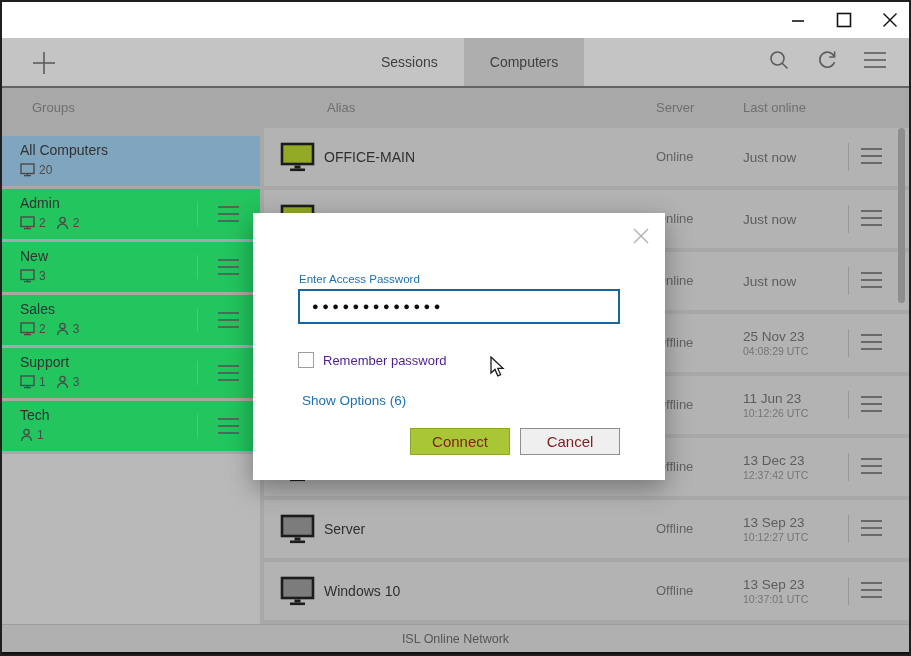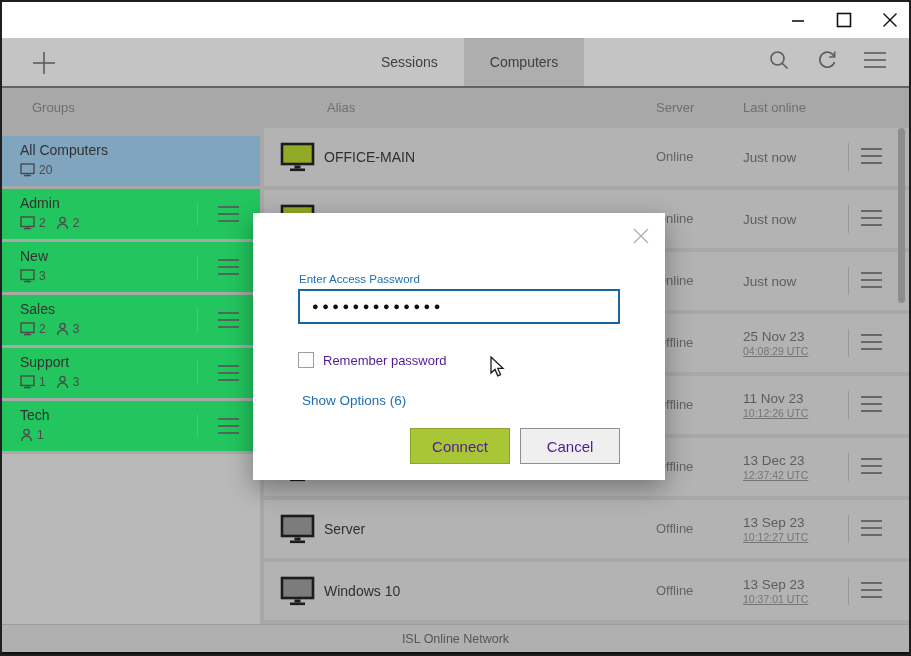--- a/index.html
+++ b/index.html
@@ -31,43 +31,43 @@
   .gdiv{position:absolute;right:62px;top:13px;width:1px;height:24px;background:#9a9a9a;}
   .gmenu{position:absolute;right:20px;top:15px;}
   
   .main{position:absolute;left:262px;top:126px;width:645px;height:496px;background:#a8a8a8;}
   .row{position:relative;height:58px;margin-bottom:4px;background:#b3b3b3;}
   .ricon{position:absolute;left:16px;top:14px;}
   .alias{position:absolute;left:60px;top:21px;font-size:14px;color:#303030;}
   .status{position:absolute;left:392px;top:21px;font-size:13px;color:#636363;}
   .lastcol{position:absolute;left:479px;top:0;height:58px;display:flex;flex-direction:column;justify-content:center;}
   .ldate{font-size:13.5px;color:#5d5d5d;line-height:17px;}
-  .ltime{font-size:10.5px;color:#757575;line-height:13px;text-decoration:underline;}
+  .ltime{font-size:10.5px;color:#757575;line-height:13px;}
   .rdiv{position:absolute;left:584px;top:15px;width:1px;height:28px;background:#989898;}
   .rmenu{position:absolute;left:596px;top:18px;}
   .scrollthumb{position:absolute;left:896px;top:126px;width:7px;height:175px;background:#8d8d8d;border-radius:4px;}
   
   .footer{position:absolute;left:0;top:622px;width:907px;height:30px;background:#b0b0b0;
           border-top:1px solid #9c9c9c;border-bottom:2px solid #111;box-sizing:border-box;
           display:flex;align-items:center;justify-content:center;font-size:12.5px;color:#565656;}
   
   .dialog{position:absolute;left:251px;top:211px;width:412px;height:267px;background:#ffffff;
           box-shadow:0 8px 24px rgba(0,0,0,0.35);}
   .dtitle{position:absolute;left:45px;top:21px;font-size:24px;color:#3c3c3c;}
   .dclose{position:absolute;right:15px;top:14px;width:18px;height:18px;cursor:default;}
   .dlabel{position:absolute;left:46px;top:60px;font-size:11.5px;color:#1c6fb4;}
   .dinput{position:absolute;left:45px;top:76px;width:322px;height:35px;border:2px solid #19669e;
           box-sizing:border-box;background:#fff;font-size:11px;letter-spacing:3.5px;color:#0d0d0d;
           padding:0 0 0 12px;line-height:31px;overflow:hidden;}
   .dcheckrow{position:absolute;left:45px;top:139px;display:flex;align-items:center;gap:9px;}
   .dcheck{width:14px;height:14px;border:1px solid #9e9e9e;background:#fdfdfd;}
   .dchecklabel{font-size:13px;color:#4c1d95;}
   .dlink{position:absolute;left:49px;top:180px;font-size:13.5px;color:#1c6fb4;}
-  .dbtn{position:absolute;top:215px;height:36px;display:flex;align-items:center;justify-content:center;
-        font-size:15px;color:#4c1d95;box-sizing:border-box;}
+  .dbtn{position:absolute;top:215px;height:27px;display:flex;align-items:center;justify-content:center;
+        font-size:15px;color:#7f1d1d;box-sizing:border-box;}
   .dbtn.connect{left:157px;width:100px;background:#a9c636;border:1px solid #8da52b;}
   .dbtn.cancel{left:267px;width:100px;background:#efefef;border:1px solid #8f8f8f;}
   .cursor{position:absolute;left:487px;top:354px;}
 </style>
 </head>
 <body>
 
 <div class="window">
 
   <div class="titlebar">
@@ -325,21 +325,21 @@
       </div>
       <div class="row">
         <div class="ricon"><svg width="35" height="30">
             <rect x="2" y="2" width="31" height="20" fill="#7c7c7c" stroke="#1c1c1c" stroke-width="2.6"></rect>
             <rect x="14.5" y="23.5" width="6" height="3" fill="#1c1c1c"></rect>
             <rect x="10" y="26.5" width="15" height="2.6" fill="#1c1c1c"></rect>
           </svg></div>
         <span class="alias"></span>
         <span class="status">Offline</span>
         <div class="lastcol">
-          <span class="ldate">11 Nov 23</span>
+          <span class="ldate">11 Jun 23</span>
           <span class="ltime">10:12:26 UTC</span>
         </div>
         <div class="rdiv"></div>
         <div class="rmenu"><svg width="23" height="20">
             <line x1="1" y1="3" x2="22" y2="3" stroke="#565656" stroke-width="1.6"></line>
             <line x1="1" y1="10" x2="22" y2="10" stroke="#565656" stroke-width="1.6"></line>
             <line x1="1" y1="17" x2="22" y2="17" stroke="#565656" stroke-width="1.6"></line>
           </svg></div>
       </div>
       <div class="row">

